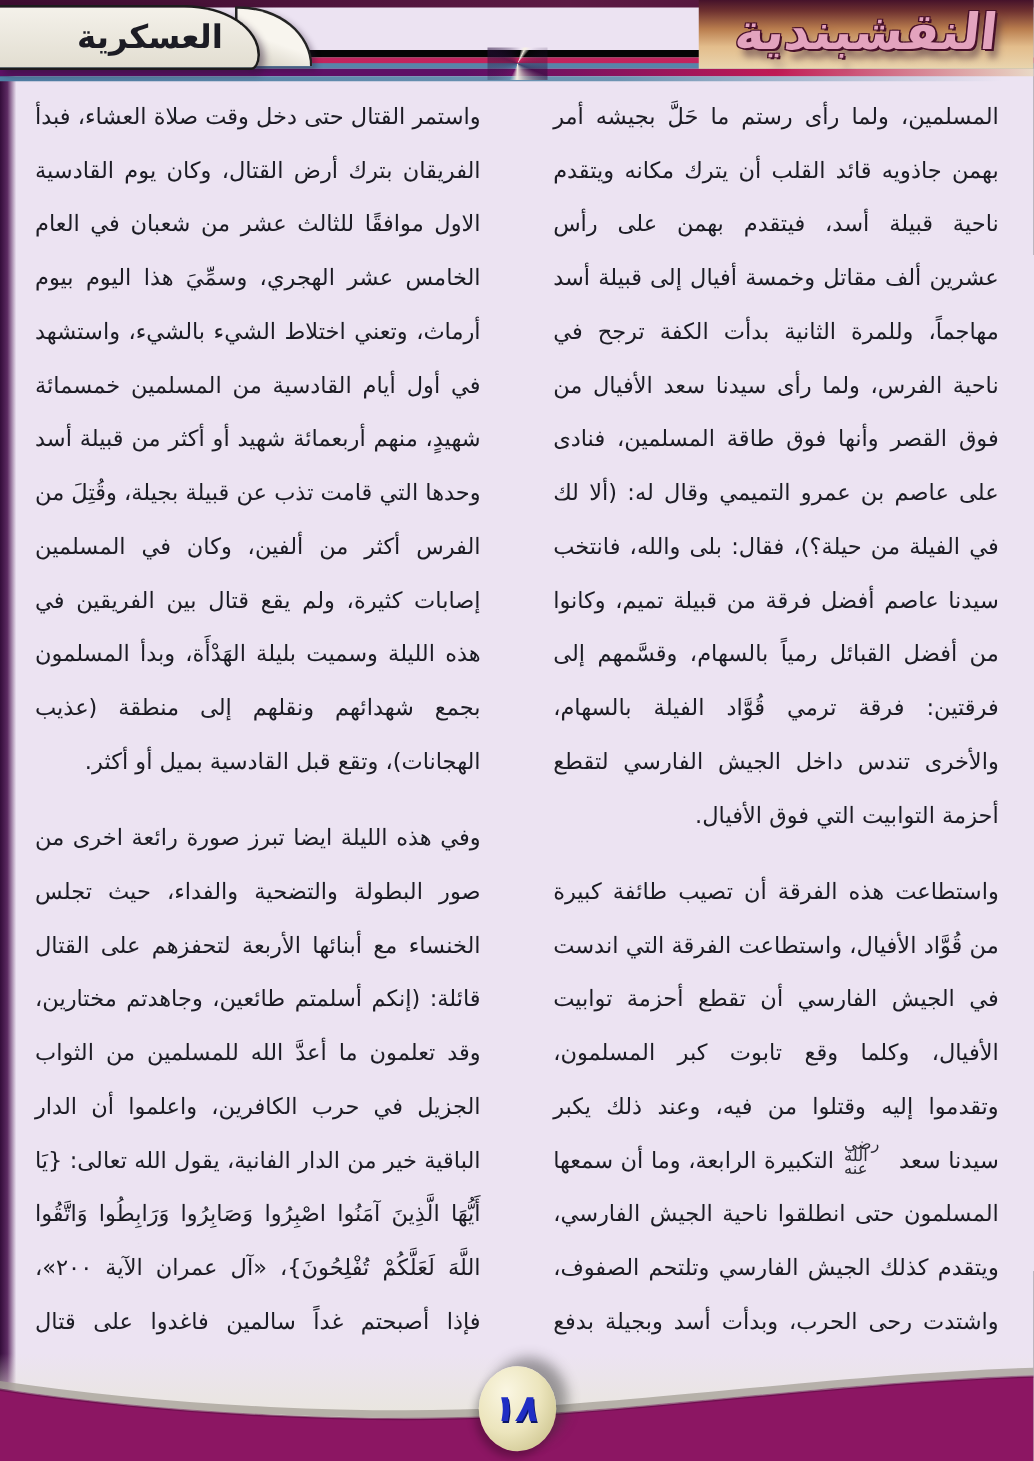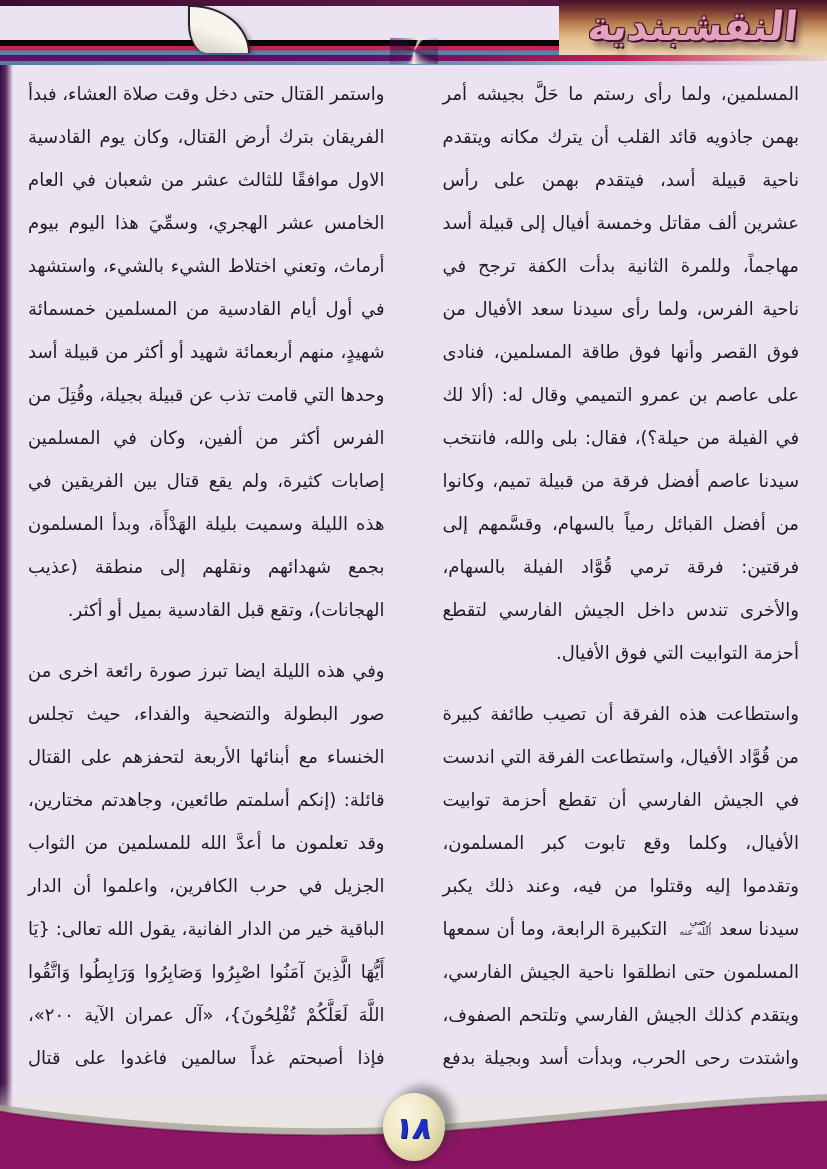--- a/index.html
+++ b/index.html
@@ -70,22 +70,22 @@
     background:linear-gradient(90deg,#330d3a 0%, #5c2a62 45%, rgba(92,42,98,0) 100%);
   }
   
   .content{
     position:absolute; top:72px; right:16px; left:16px; bottom:88px;
     display:flex; gap:34px; direction:rtl; overflow:hidden; z-index:2;
   }
   .col{flex:1 1 0; font-size:18px; line-height:43px; text-align:justify;}
   .col p{margin:0 12px 18px;}
   .honorific{
-    display:inline-block; font-size:10px; line-height:10px; max-width:36px;
-    text-align:right; vertical-align:middle; color:#2c2c34; margin:0 2px;
+    display:inline-block; font-size:13px; line-height:10px; max-width:36px;
+    text-align:left; vertical-align:middle; color:#2c2c34; margin:0 2px;
     transform:translateY(-3px);
   }
   
   .page-footer{
     position:absolute; bottom:0; left:0; right:0; height:86px; z-index:4;
     background:linear-gradient(180deg, rgba(236,227,242,0) 0%, #e9e6dd 60%);
   }
   .wave{position:absolute; bottom:0; left:0; width:827px; height:86px; display:block;}
   .page-number-sphere{
     position:absolute; left:50%; bottom:8px; transform:translateX(-50%);
@@ -108,20 +108,23 @@
 
   <div class="deco-band">
     <div class="stripe-black"></div>
     <div class="stripe-mix"></div>
     <div class="stripe-mix2"></div>
     <div class="stripe-blue"></div>
     <div class="burst"></div>
   </div>
 
   <div class="tab-curl"></div>
+  <div class="section-tab">
+    <span class="tab-label">العسكرية</span>
+  </div>
 
   <div class="masthead">
     <div class="masthead-title">النقشبندية</div>
   </div>
 
   <div class="left-stripe"></div>
 
   <div class="content">
 
     <div class="col">

